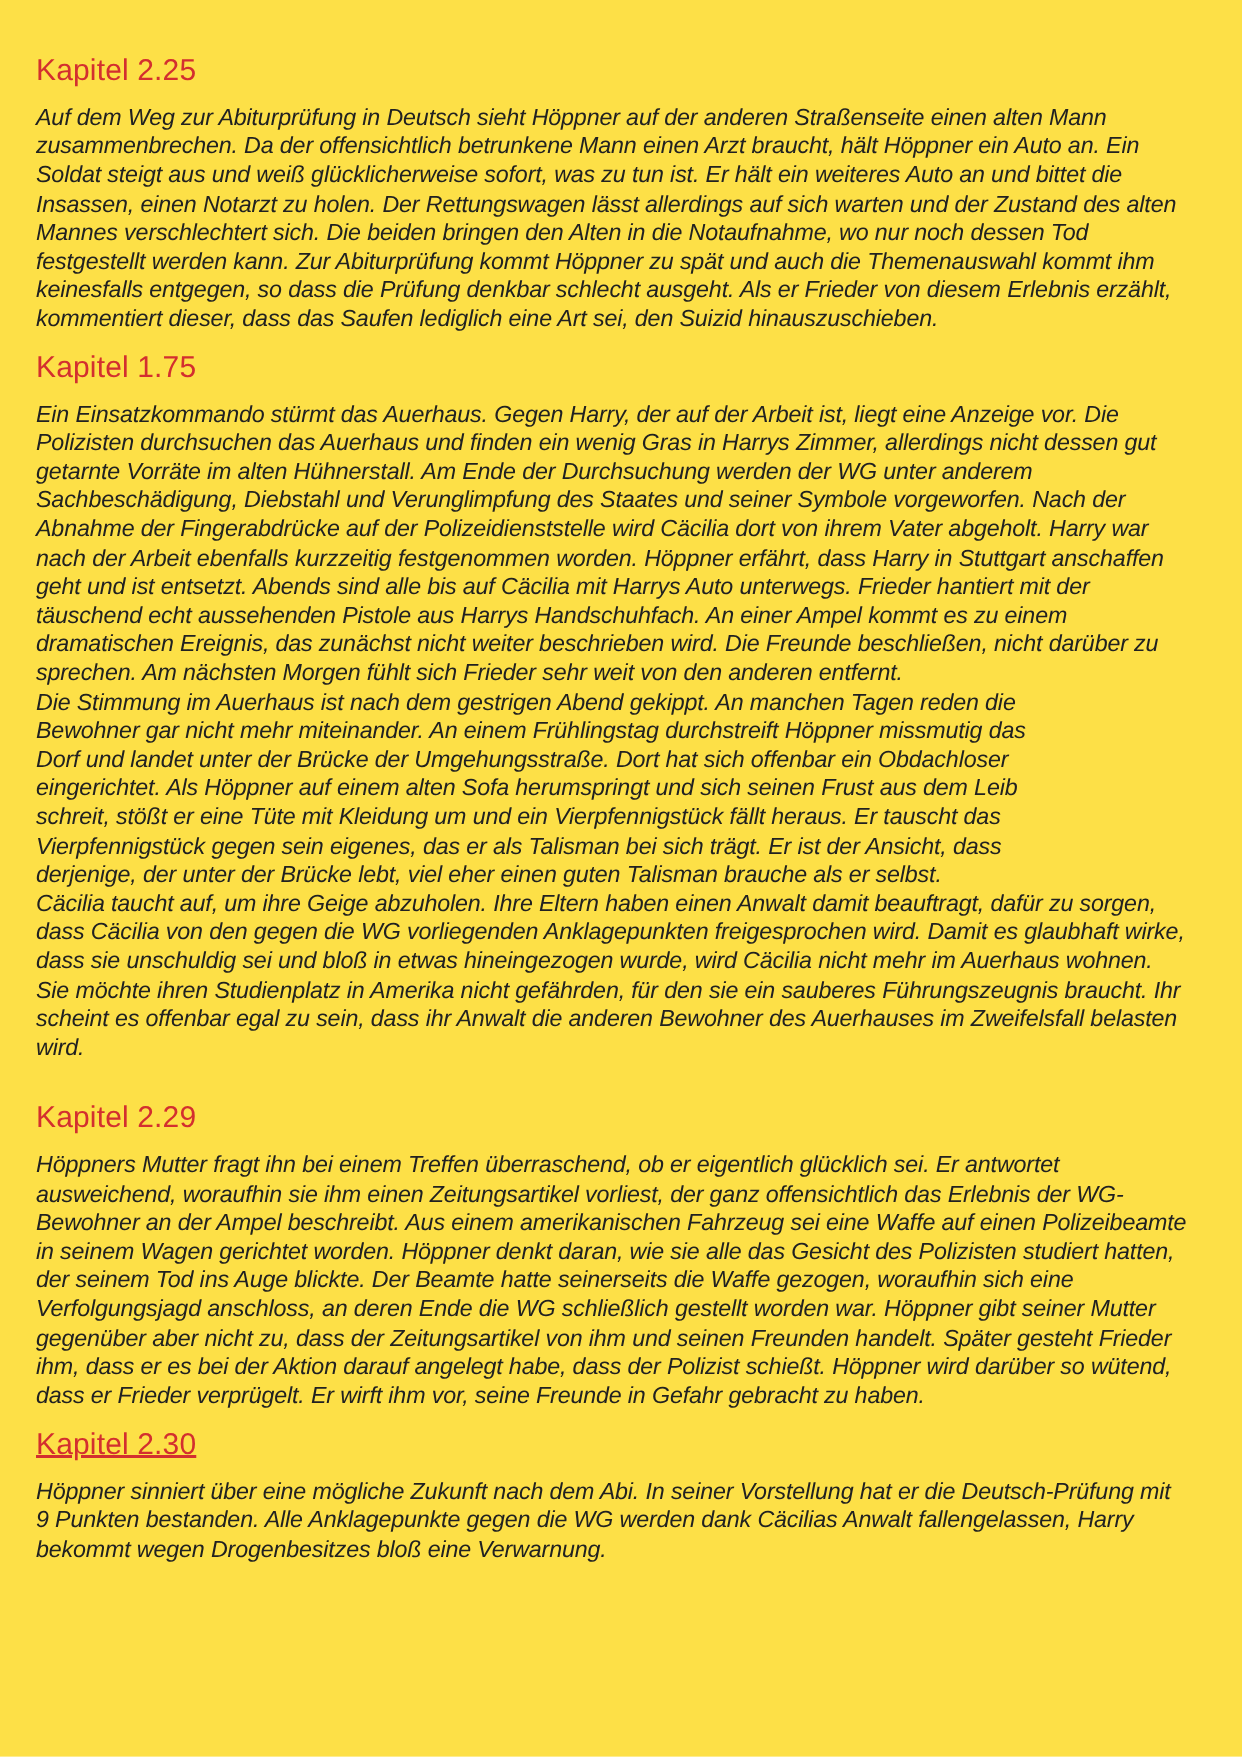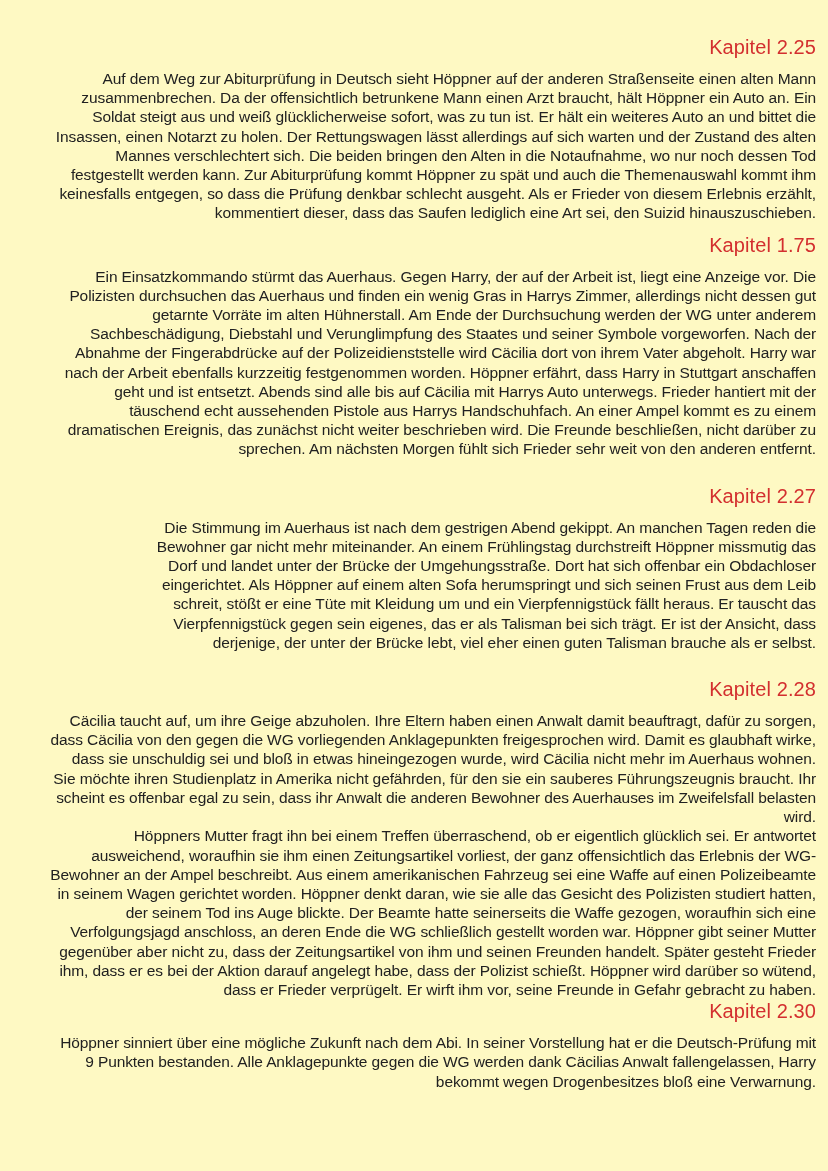--- a/index.html
+++ b/index.html
@@ -11,41 +11,41 @@
     width: 828px;
     height: 1171px;
     overflow: hidden;
     font-family: "Liberation Sans", "DejaVu Sans", sans-serif;
   }
   .page {
     box-sizing: border-box;
     width: 828px;
     height: 1171px;
     padding: 36px 12px 0 24px;
-    background: #fef9c3;
-    text-align: right;
+    background: #fde047;
   }
   h2.chapter-heading {
     margin: 26px 0 10px 0;
     font-size: 20px;
     line-height: 23px;
     font-weight: 500;
     letter-spacing: 0.1px;
     color: #d32f2f;
   }
   section.s0 h2.chapter-heading { margin-top: 0; }
   section.s1 h2.chapter-heading { margin-top: 11px; }
-  section.s5 h2.chapter-heading { margin-top: 1px; }
+  section.s5 h2.chapter-heading { margin-top: 12px; text-decoration: underline; }
   p.chapter-body {
     margin: 0;
     font-size: 15.5px;
     line-height: 19.2px;
     letter-spacing: -0.1px;
     color: #212121;
     white-space: pre-line;
+    font-style: italic;
   }
 </style>
 </head>
 <body>
 
 <div class="page">
 
   <section class="s0">
     <h2 class="chapter-heading">Kapitel 2.25</h2>
     <p class="chapter-body">Auf dem Weg zur Abiturprüfung in Deutsch sieht Höppner auf der anderen Straßenseite einen alten Mann
@@ -66,41 +66,40 @@
 Sachbeschädigung, Diebstahl und Verunglimpfung des Staates und seiner Symbole vorgeworfen. Nach der
 Abnahme der Fingerabdrücke auf der Polizeidienststelle wird Cäcilia dort von ihrem Vater abgeholt. Harry war
 nach der Arbeit ebenfalls kurzzeitig festgenommen worden. Höppner erfährt, dass Harry in Stuttgart anschaffen
 geht und ist entsetzt. Abends sind alle bis auf Cäcilia mit Harrys Auto unterwegs. Frieder hantiert mit der
 täuschend echt aussehenden Pistole aus Harrys Handschuhfach. An einer Ampel kommt es zu einem
 dramatischen Ereignis, das zunächst nicht weiter beschrieben wird. Die Freunde beschließen, nicht darüber zu
 sprechen. Am nächsten Morgen fühlt sich Frieder sehr weit von den anderen entfernt.</p>
   </section>
 
   <section class="s2">
-    <h2 class="chapter-heading">Kapitel 2.27</h2>
     <p class="chapter-body">Die Stimmung im Auerhaus ist nach dem gestrigen Abend gekippt. An manchen Tagen reden die
 Bewohner gar nicht mehr miteinander. An einem Frühlingstag durchstreift Höppner missmutig das
 Dorf und landet unter der Brücke der Umgehungsstraße. Dort hat sich offenbar ein Obdachloser
 eingerichtet. Als Höppner auf einem alten Sofa herumspringt und sich seinen Frust aus dem Leib
 schreit, stößt er eine Tüte mit Kleidung um und ein Vierpfennigstück fällt heraus. Er tauscht das
 Vierpfennigstück gegen sein eigenes, das er als Talisman bei sich trägt. Er ist der Ansicht, dass
 derjenige, der unter der Brücke lebt, viel eher einen guten Talisman brauche als er selbst.</p>
   </section>
 
   <section class="s3">
-    <h2 class="chapter-heading">Kapitel 2.28</h2>
     <p class="chapter-body">Cäcilia taucht auf, um ihre Geige abzuholen. Ihre Eltern haben einen Anwalt damit beauftragt, dafür zu sorgen,
 dass Cäcilia von den gegen die WG vorliegenden Anklagepunkten freigesprochen wird. Damit es glaubhaft wirke,
 dass sie unschuldig sei und bloß in etwas hineingezogen wurde, wird Cäcilia nicht mehr im Auerhaus wohnen.
 Sie möchte ihren Studienplatz in Amerika nicht gefährden, für den sie ein sauberes Führungszeugnis braucht. Ihr
 scheint es offenbar egal zu sein, dass ihr Anwalt die anderen Bewohner des Auerhauses im Zweifelsfall belasten
 wird.</p>
   </section>
 
   <section class="s4">
+    <h2 class="chapter-heading">Kapitel 2.29</h2>
     <p class="chapter-body">Höppners Mutter fragt ihn bei einem Treffen überraschend, ob er eigentlich glücklich sei. Er antwortet
 ausweichend, woraufhin sie ihm einen Zeitungsartikel vorliest, der ganz offensichtlich das Erlebnis der WG-
 Bewohner an der Ampel beschreibt. Aus einem amerikanischen Fahrzeug sei eine Waffe auf einen Polizeibeamte
 in seinem Wagen gerichtet worden. Höppner denkt daran, wie sie alle das Gesicht des Polizisten studiert hatten,
 der seinem Tod ins Auge blickte. Der Beamte hatte seinerseits die Waffe gezogen, woraufhin sich eine
 Verfolgungsjagd anschloss, an deren Ende die WG schließlich gestellt worden war. Höppner gibt seiner Mutter
 gegenüber aber nicht zu, dass der Zeitungsartikel von ihm und seinen Freunden handelt. Später gesteht Frieder
 ihm, dass er es bei der Aktion darauf angelegt habe, dass der Polizist schießt. Höppner wird darüber so wütend,
 dass er Frieder verprügelt. Er wirft ihm vor, seine Freunde in Gefahr gebracht zu haben.</p>
   </section>

